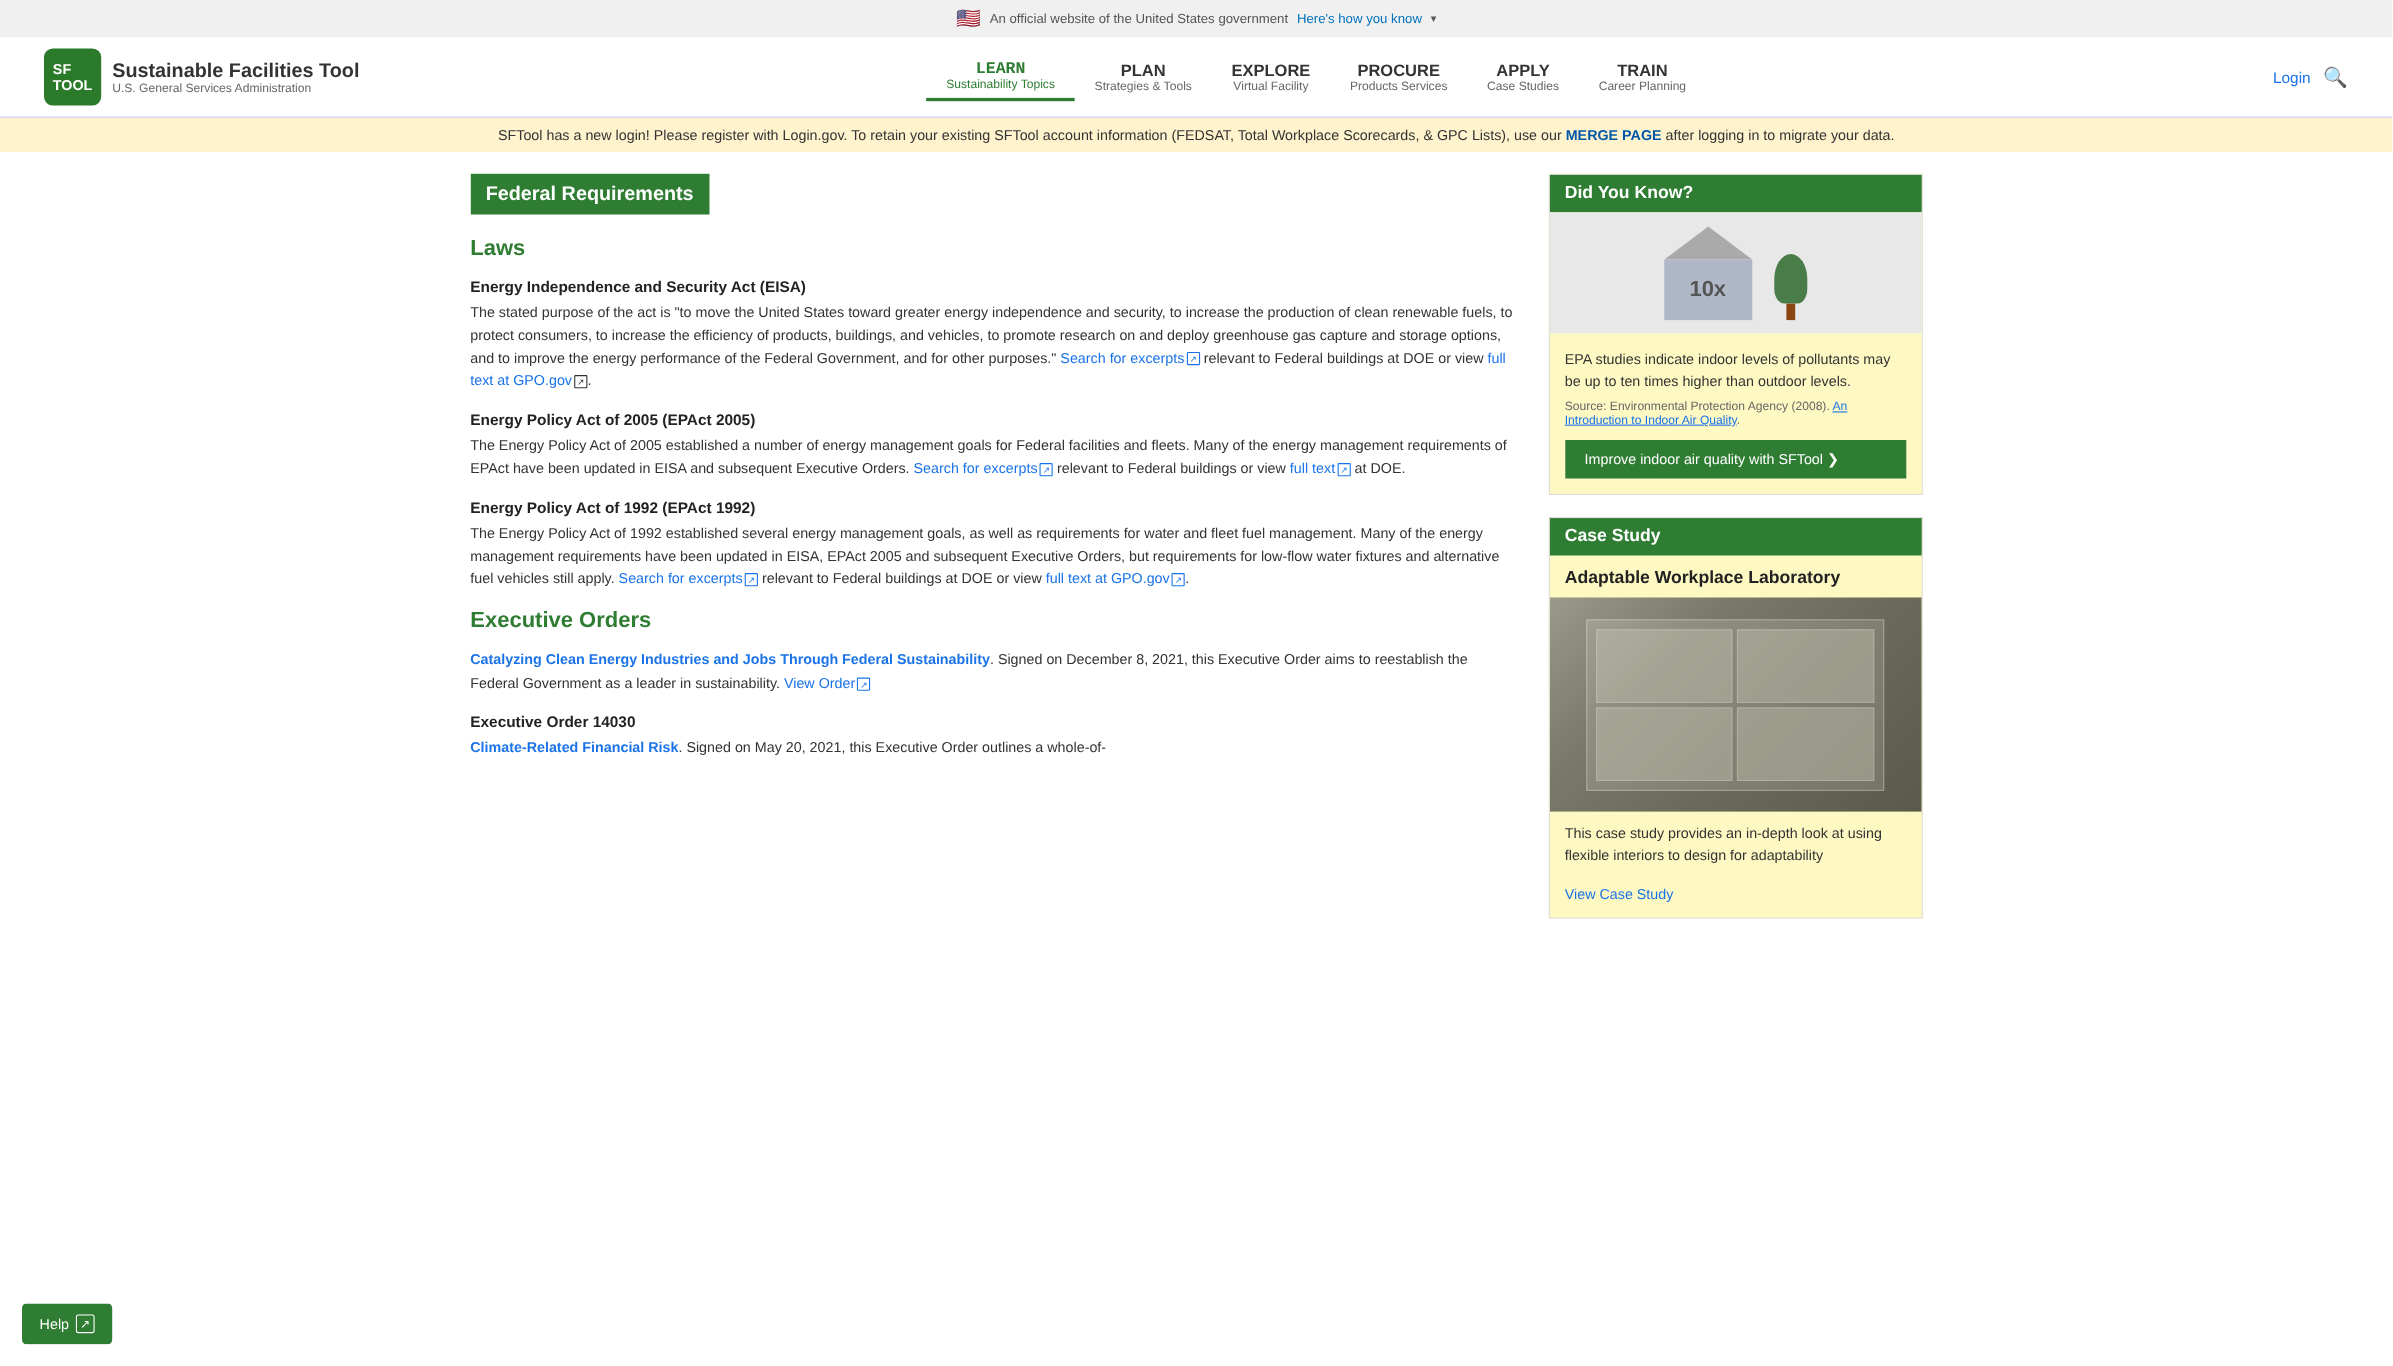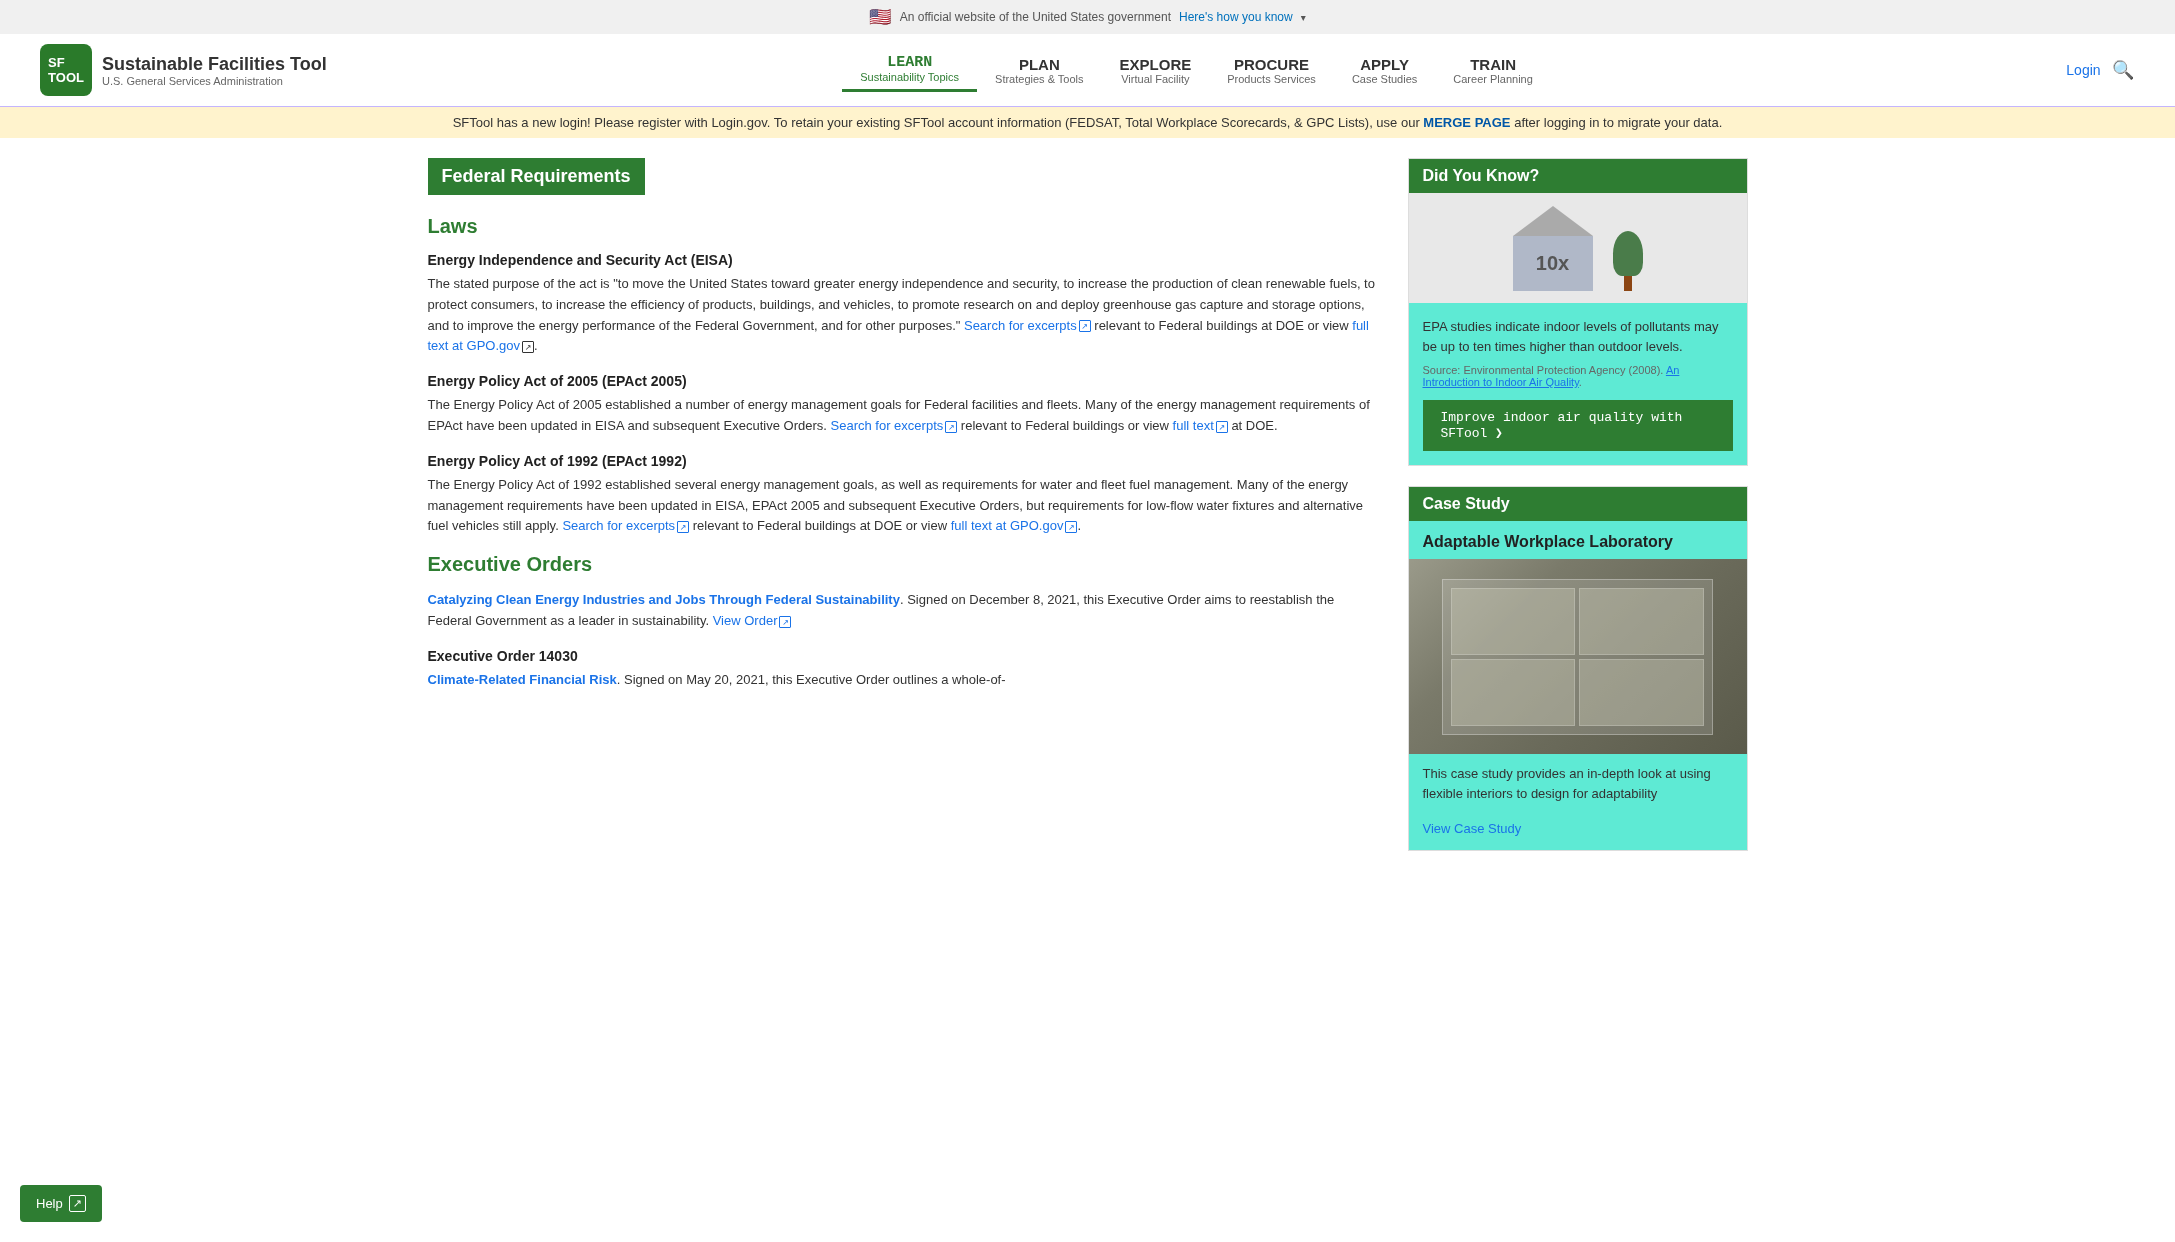--- a/index.html
+++ b/index.html
@@ -146,21 +146,21 @@
       font-weight: bold;
       text-decoration: none;
     }
 
     
     .right-sidebar { width: 340px; min-width: 340px; }
 
     .sidebar-card {
       border: 1px solid #ddd;
       margin-bottom: 20px;
-      background: #5eead4;
+      background: #fef9c3;
     }
 
     .sidebar-card-title {
       background: #2e7d32;
       color: white;
       padding: 8px 14px;
       font-size: 16px;
       font-weight: bold;
     }
 
@@ -235,21 +235,20 @@
     .sidebar-btn {
       background: #2e7d32;
       color: white;
       border: none;
       padding: 10px 18px;
       font-size: 13px;
       cursor: pointer;
       width: 100%;
       text-align: left;
       font-weight: 500;
-      font-family: Liberation Mono, monospace;
     }
 
     
     .case-study-title {
       background: #2e7d32;
       color: white;
       padding: 8px 14px;
       font-size: 16px;
       font-weight: bold;
     }

